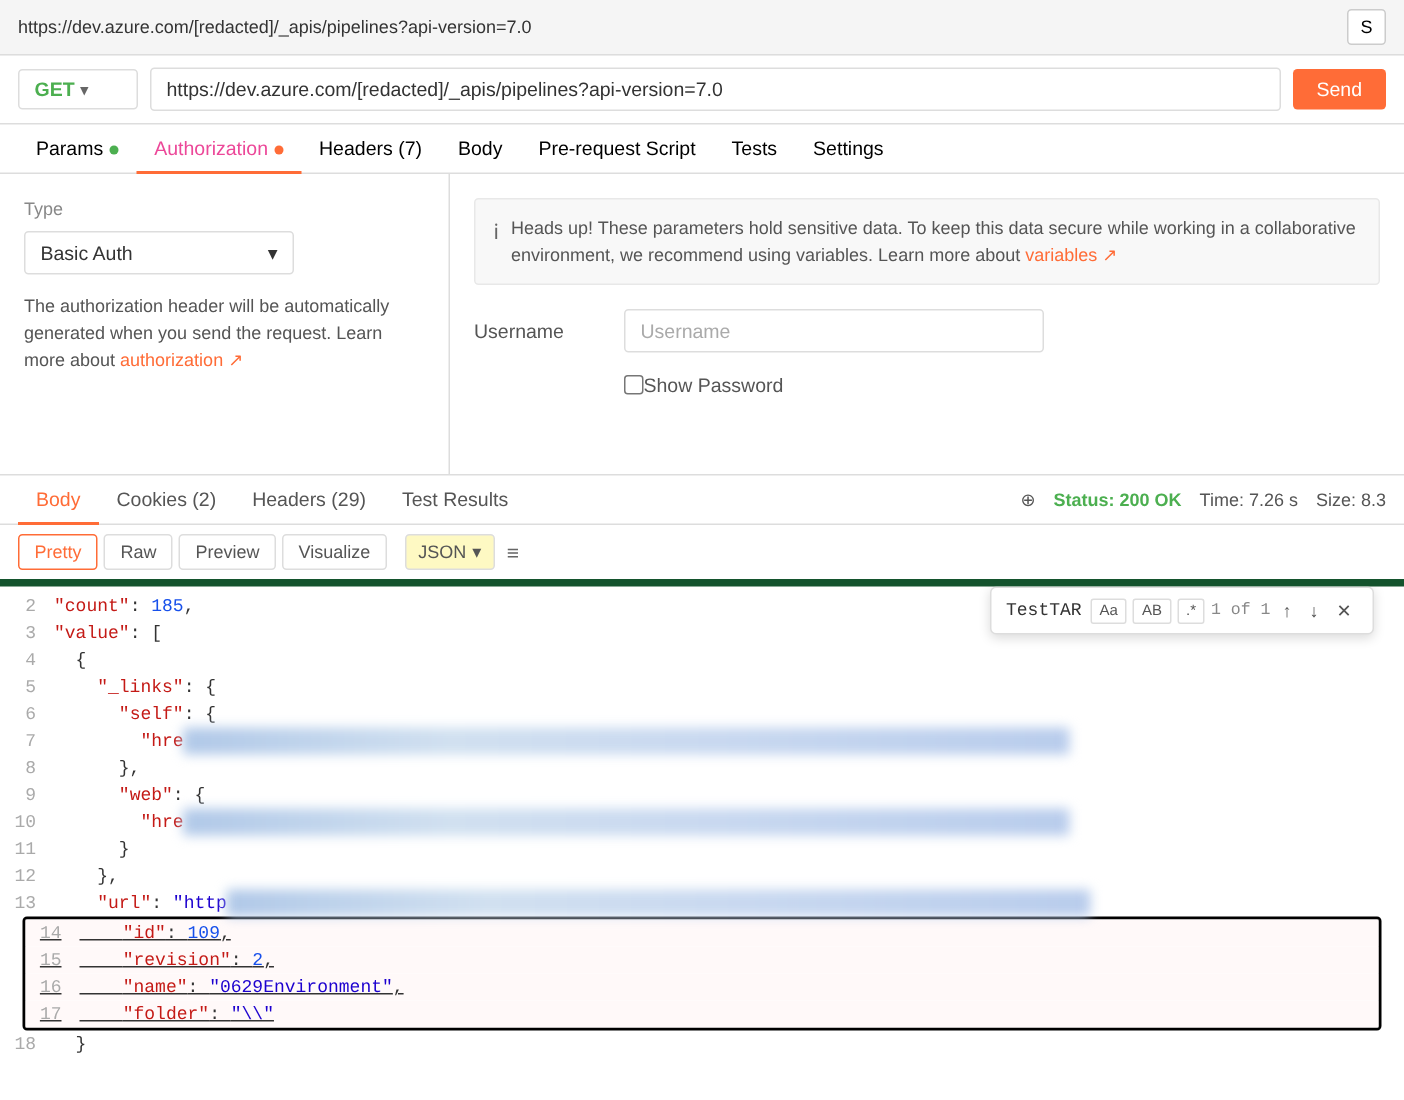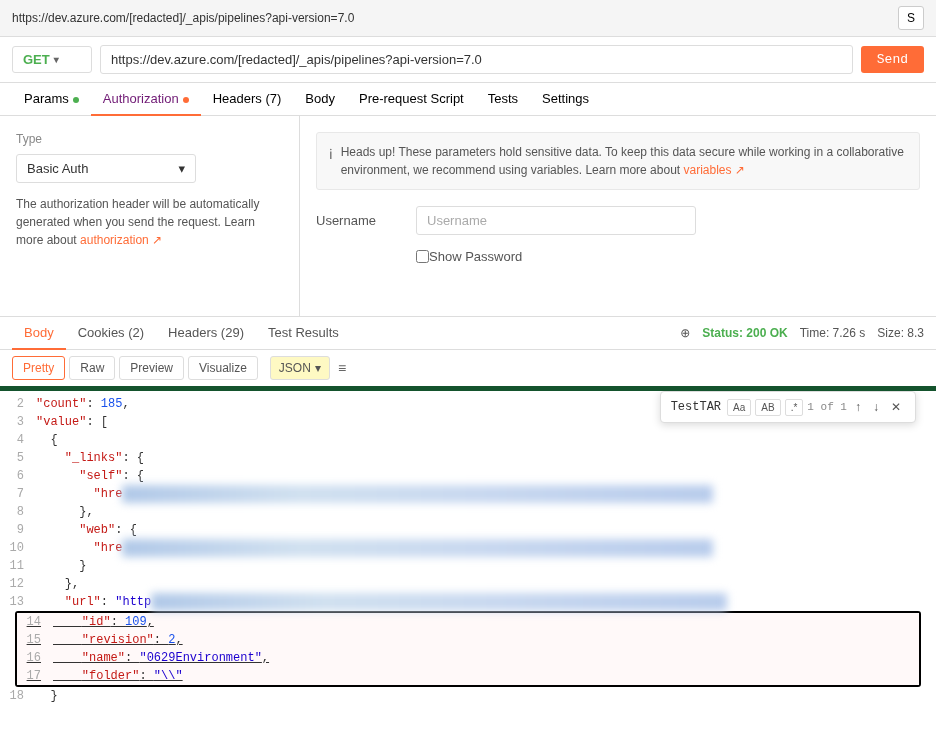--- a/index.html
+++ b/index.html
@@ -64,39 +64,38 @@
     }
     .send-button {
       background: #FF6C37;
       color: #fff;
       border: none;
       border-radius: 3px;
       padding: 6px 16px;
       font-size: 13px;
       cursor: pointer;
       font-weight: 500;
-      font-family: Liberation Mono, monospace;
     }
 
     
     .tabs {
       display: flex;
       border-bottom: 1px solid #ddd;
       padding: 0 12px;
     }
     .tab {
       padding: 8px 12px;
       font-size: 13px;
       cursor: pointer;
       color: #000000;
       border-bottom: 2px solid transparent;
       margin-bottom: -1px;
     }
     .tab.active {
-      color: #701a75;
+      color: #ec4899;
       border-bottom: 2px solid #FF6C37;
       font-weight: 500;
     }
     .tab .dot {
       display: inline-block;
       width: 6px;
       height: 6px;
       border-radius: 50%;
       margin-left: 4px;
       vertical-align: middle;

